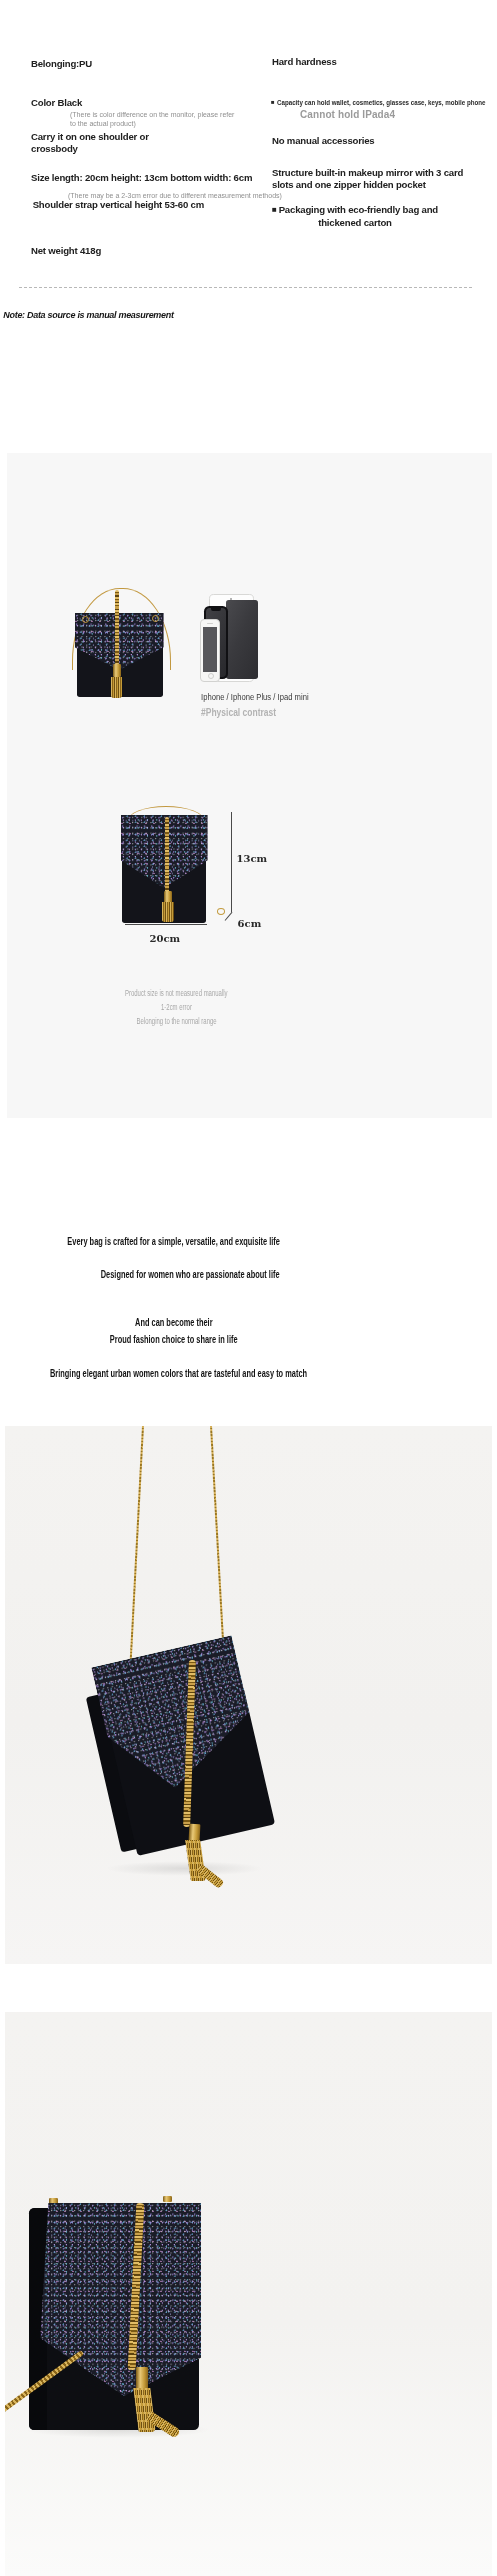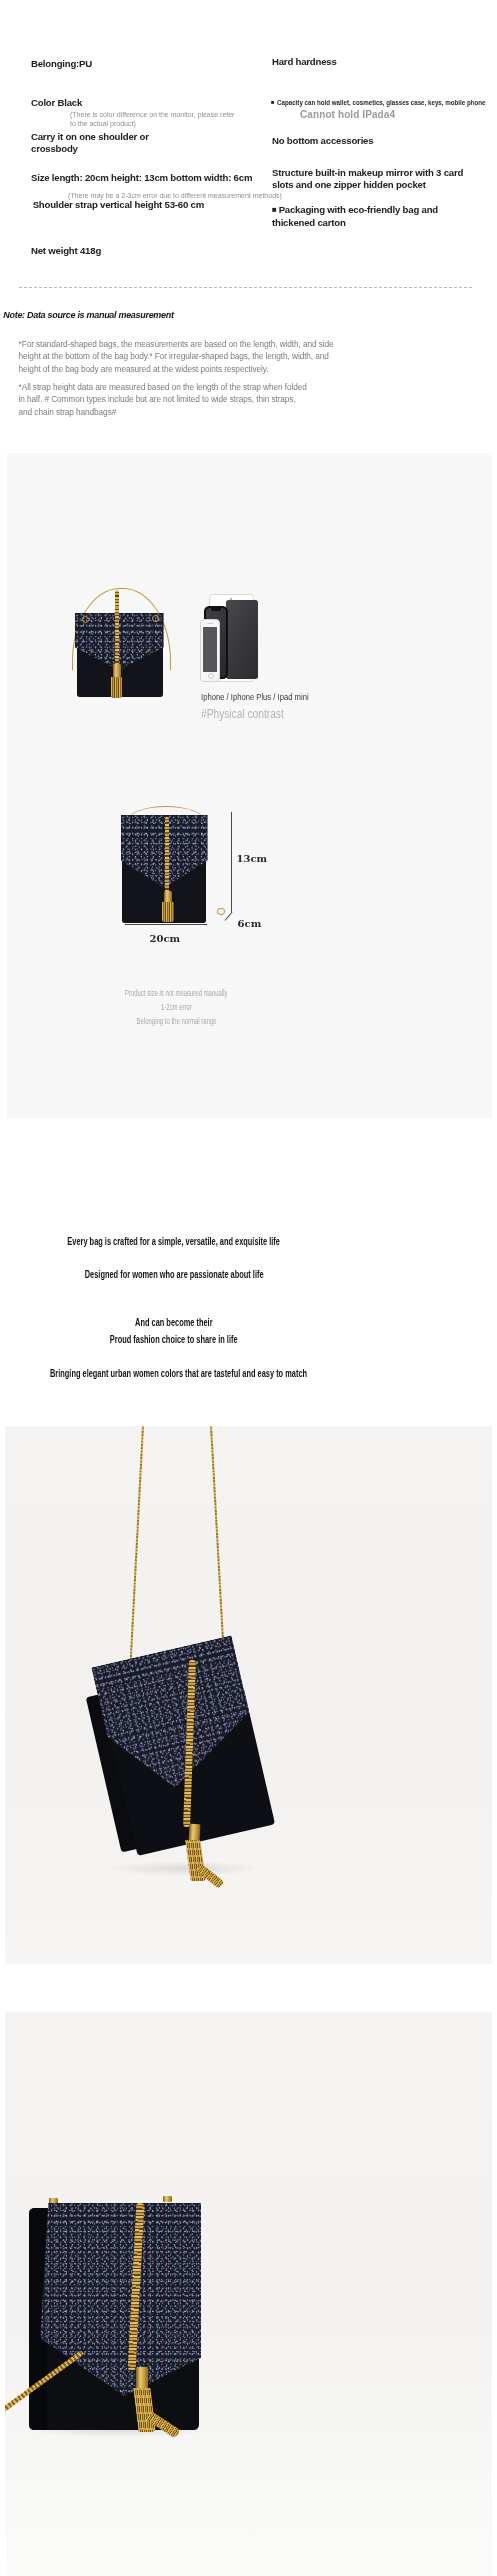--- a/index.html
+++ b/index.html
@@ -70,30 +70,28 @@
 
   <div class="spec" style="left:31px;top:199px;width:173px;text-align:right;">Shoulder strap vertical height 53-60 cm</div>
 
   <div class="spec" style="left:31px;top:245px;">Net weight 418g</div>
 
   <div class="spec" style="left:272px;top:56px;">Hard hardness</div>
 
   <div class="abs nowrap" style="left:271px;top:98px;font-size:7.3px;font-weight:600;color:#2a2a2a;"><span class="blt">■</span><span class="cx85">Capacity can hold wallet, cosmetics, glasses case, keys, mobile phone</span></div>
   <div class="abs" style="left:300px;top:109px;font-size:10px;font-weight:600;color:#9b9b9b;letter-spacing:0.1px;">Cannot hold IPada4</div>
 
-  <div class="spec" style="left:272px;top:135px;">No bottom accessories</div>
+  <div class="spec" style="left:272px;top:135px;">No manual accessories</div>
 
   <div class="spec" style="left:272px;top:167px;width:209px;">Structure built-in makeup mirror with 3 card slots and one zipper hidden pocket</div>
 
-  <div class="spec" style="left:272px;top:204px;width:166px;"><span class="blt" style="font-size:8px;">■</span><span>Packaging with eco-friendly bag and thickened carton</span></div>
+  <div class="spec" style="left:272px;top:204px;width:166px;text-align:center;"><span class="blt" style="font-size:8px;">■</span><span>Packaging with eco-friendly bag and thickened carton</span></div>
 
   <div class="divider"></div>
   <div class="note-title">Note: Data source is manual measurement</div>
-  <div class="note-p" style="top:338px;width:332px;">*For standard-shaped bags, the measurements are based on the length, width, and side height at the bottom of the bag body.* For irregular-shaped bags, the length, width, and height of the bag body are measured at the widest points respectively.</div>
-  <div class="note-p" style="top:381px;width:292px;">*All strap height data are measured based on the length of the strap when folded in half. # Common types include but are not limited to wide straps, thin straps, and chain strap handbags#</div>
 
   <div class="card">
 
     <div class="abs" style="left:65px;top:135px;width:97px;height:81px;border:1.3px solid #c2983f;border-bottom:none;border-radius:48px 48px 0 0 / 73px 73px 0 0;"></div>
     <div class="abs" style="left:70px;top:161px;width:86px;height:83px;background:#13141a;border-radius:2.7px;"></div>
     <div class="abs glitter" style="left:68px;top:160px;width:89px;height:57px;clip-path:polygon(0 0,100% 0,100% 60%,50% 100%,0 60%);"></div>
     <div class="abs ring" style="left:75px;top:163px;width:5.3px;height:5.3px;"></div>
     <div class="abs ring" style="left:145px;top:162px;width:5.3px;height:5.3px;"></div>
     <div class="abs chain" style="left:108px;top:137px;width:4.6px;height:75px;"></div>
     <div class="abs gold-cap" style="left:106px;top:211px;width:8.6px;height:13.3px;"></div>
@@ -107,21 +105,21 @@
       <div style="position:absolute;left:2px;right:2px;top:2px;bottom:2px;background:linear-gradient(115deg,#414145,#28282c);border-radius:4px;"></div>
       <div style="position:absolute;left:50%;top:2px;width:9.3px;height:2.7px;margin-left:-4.6px;background:#101013;border-radius:0 0 2px 2px;"></div>
     </div>
     <div class="dev" style="left:193px;top:166px;width:20.6px;height:63px;background:#f6f6f5;border:0.7px solid #d2d2d0;border-radius:4px;">
       <div style="position:absolute;left:2px;right:2px;top:7.3px;bottom:8.6px;background:#56565a;"></div>
       <div style="position:absolute;left:50%;bottom:1.7px;width:4.6px;height:4.6px;margin-left:-2.3px;border:0.7px solid #cfcfcd;border-radius:50%;"></div>
       <div style="position:absolute;left:50%;top:3.3px;width:5.3px;height:1px;margin-left:-2.7px;background:#cfcfcd;border-radius:0.7px;"></div>
     </div>
 
     <div class="abs" style="left:194px;top:239px;font-size:9px;color:#3a3a3a;"><span class="cx85">Iphone / Iphone Plus / Ipad mini</span></div>
-    <div class="abs" style="left:194px;top:254px;font-size:12px;color:#b3b3b3;"><span class="cx85">#Physical contrast</span></div>
+    <div class="abs" style="left:194px;top:254px;font-size:10px;color:#b3b3b3;font-weight:bold;"><span class="cx85">#Physical contrast</span></div>
 
     <div class="abs" style="left:120px;top:353px;width:78px;height:17.3px;border-top:1.3px solid #c2983f;border-radius:40px 40px 0 0 / 16px 16px 0 0;"></div>
     <div class="abs" style="left:197px;top:365px;width:2px;height:94px;background:repeating-linear-gradient(180deg,#d5af58 0 1.7px,#9a7722 1.7px 3.3px);transform:rotate(9deg);transform-origin:0 0;"></div>
     <div class="abs ring" style="left:210px;top:455px;width:6.6px;height:5.3px;border-radius:50%;"></div>
     <div class="abs" style="left:115px;top:364px;width:84px;height:106px;background:#13141a;border-radius:2.7px;"></div>
     <div class="abs glitter" style="left:114px;top:362px;width:87px;height:73px;clip-path:polygon(0 0,100% 0,100% 62%,50% 100%,0 62%);"></div>
     <div class="abs chain" style="left:158px;top:364px;width:4.6px;height:76px;"></div>
     <div class="abs gold-cap" style="left:157px;top:438px;width:8.6px;height:12px;"></div>
     <div class="abs tassel" style="left:155px;top:449px;width:12px;height:20px;border-radius:0 0 2.7px 2.7px;"></div>
 
@@ -132,21 +130,21 @@
     <div class="abs mline" style="left:216px;top:463px;width:10.6px;height:0.7px;transform:rotate(-50deg);"></div>
     <div class="serif-dim" style="left:231px;top:465px;">6cm</div>
 
     <div class="disc" style="top:535px;"><span class="cx72c">Product size is not measured manually</span></div>
     <div class="disc" style="top:549px;"><span class="cx72c">1-2cm error</span></div>
     <div class="disc" style="top:563px;"><span class="cx72c">Belonging to the normal range</span></div>
   </div>
 
 
   <div class="insp" style="top:1236px;"><span class="cx72c">Every bag is crafted for a simple, versatile, and exquisite life</span></div>
-  <div class="insp" style="top:1269px;"><span class="cx72c">Designed for women who are passionate about life</span></div>
+  <div class="insp" style="top:1269px;margin-left:16px;"><span class="cx72c">Designed for women who are passionate about life</span></div>
   <div class="insp" style="top:1301px;margin-top:16px;"><span class="cx72c">And can become their</span></div>
   <div class="insp" style="top:1334px;"><span class="cx72c">Proud fashion choice to share in life</span></div>
   <div class="insp" style="top:1368px;"><span class="cx72c">Bringing elegant urban women colors that are tasteful and easy to match</span></div>
 
   <div class="photo" id="photo1">
     <div class="abs chain-thin" style="left:137px;top:0;width:2px;height:243px;transform:rotate(3deg);transform-origin:50% 0;"></div>
     <div class="abs chain-thin" style="left:205px;top:0;width:2px;height:234px;transform:rotate(-3.2deg);transform-origin:50% 0;"></div>
     <div class="abs gold-cap" style="left:123px;top:234px;width:5.3px;height:11.3px;transform:rotate(8deg);"></div>
     <div class="abs gold-cap" style="left:215px;top:224px;width:5.3px;height:11.3px;transform:rotate(-6deg);"></div>
 

